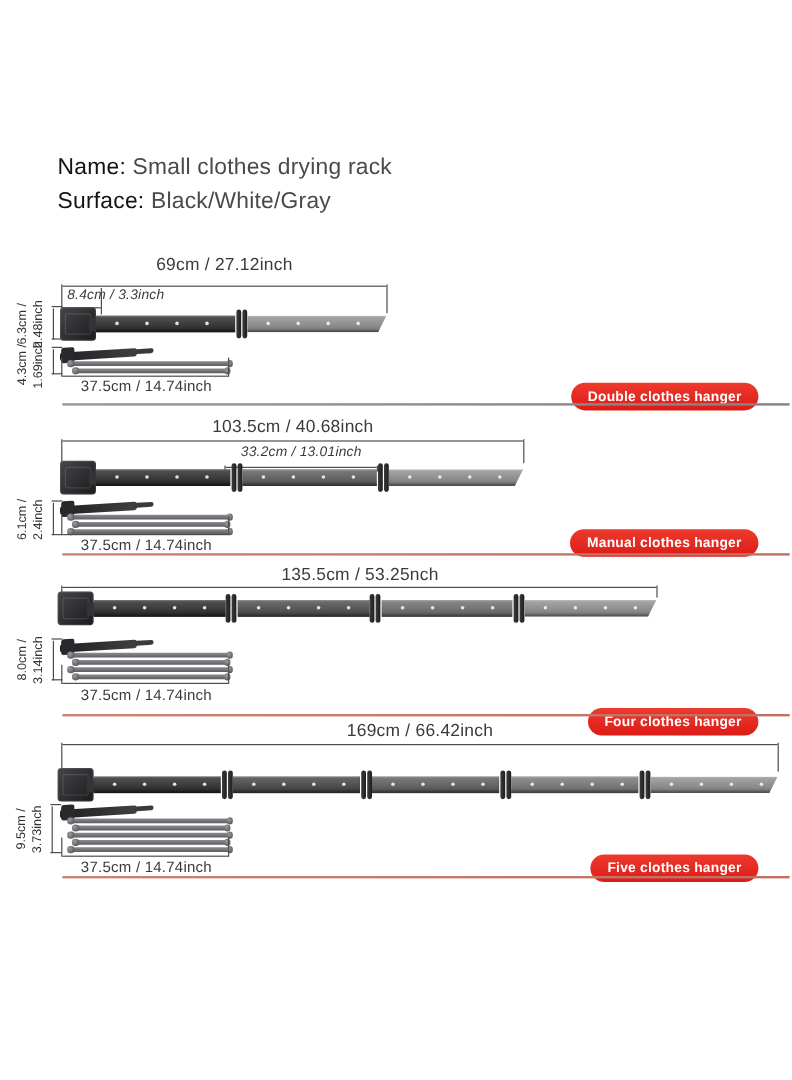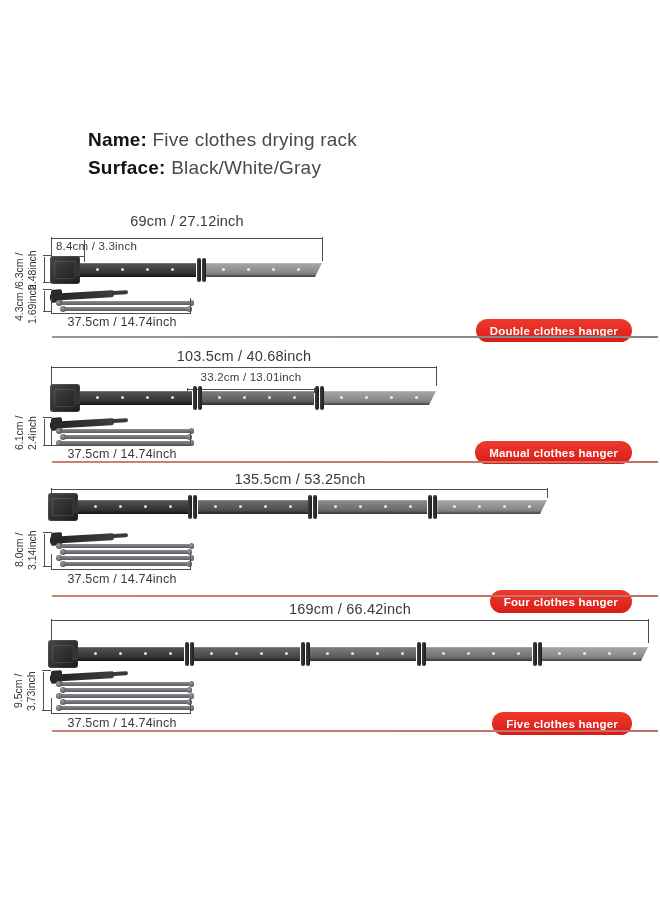--- a/index.html
+++ b/index.html
@@ -2,25 +2,25 @@
 <html><head>
 <meta charset="utf-8">
 <style>
   html,body{margin:0;padding:0;background:#fff;}
   .page{position:relative;width:660px;height:900px;background:#ffffff;overflow:hidden;
         font-family:"Liberation Sans", sans-serif;}
   .abs{position:absolute;}
 
   
   .hline{font-size:19px;line-height:27.5px;color:#4a4a4a;letter-spacing:.2px;}
-  .hline b{color:#131313;font-weight:700;margin-left:40px;}
+  .hline b{color:#131313;font-weight:400;}
 
   
   .dlabel{font-size:14.5px;color:#3a3a3a;text-align:center;letter-spacing:.2px;}
-  .dlabel.sm{font-size:11.5px;}
+  .dlabel.sm{font-size:11.5px;font-style:italic;}
   .dlabel.md{font-size:12.5px;}
 
   
   .dimh{height:0;border-top:1.6px solid #4e4e4e;}
   .dimh.down::before,.dimh.down::after{content:"";position:absolute;top:-1.6px;width:0;
       height:var(--tl,14px);border-left:1.6px solid #4e4e4e;}
   .dimh.down::before{left:-1px;} .dimh.down::after{right:-1px;}
   .dimh.up::before,.dimh.up::after{content:"";position:absolute;top:calc(-1 * var(--tl,14px));
       width:0;height:var(--tl,14px);border-left:1.6px solid #4e4e4e;}
   .dimh.up::before{left:-1px;} .dimh.up::after{right:-1px;}
@@ -80,21 +80,21 @@
   .divider.salmon{background:linear-gradient(90deg,#cb8376,#c06f62);}
 
   .footer{left:0;width:660px;text-align:center;font-size:16.5px;color:#2b2b2b;letter-spacing:.2px;}
 </style>
 </head>
 <body>
 
 <div class="page">
 
   <div class="abs" style="left:48px;top:126px">
-    <div class="hline"><b>Name:</b> <span>Five clothes drying rack</span></div>
+    <div class="hline"><b>Name:</b> <span>Small clothes drying rack</span></div>
     <div class="hline"><b>Surface:</b> <span>Black/White/Gray</span></div>
   </div>
 
   <div>
     <div class="abs dlabel" style="left:37px;top:213px;width:300px">69cm / 27.12inch</div>
     <div class="abs dimh down" style="left:52px;top:238px;width:270px;--tl:24px"></div>
     <div class="abs dlabel sm" style="left:56px;top:240px;width:110px;text-align:left">8.4cm / 3.3inch</div>
     <div class="abs dimh" style="left:52px;top:256px;width:32px"></div>
     <div class="abs vtick" style="left:84px;top:240px;height:22px"></div>
     <div class="abs bracket" style="left:50px;top:256px;height:28px"></div>

